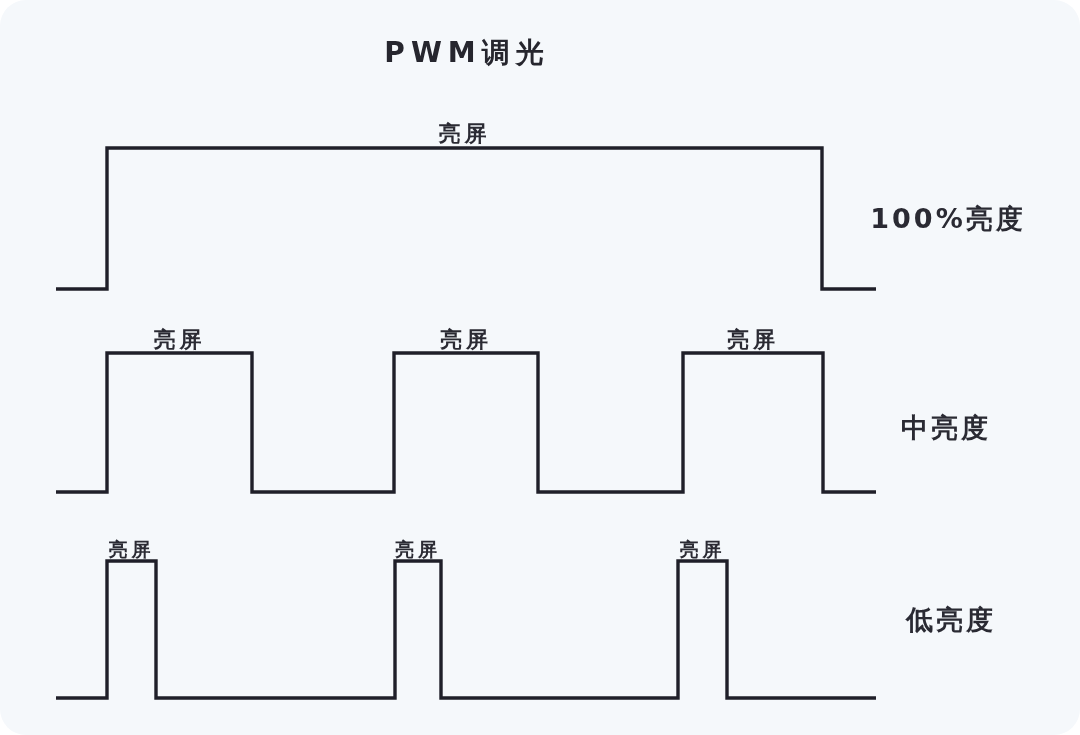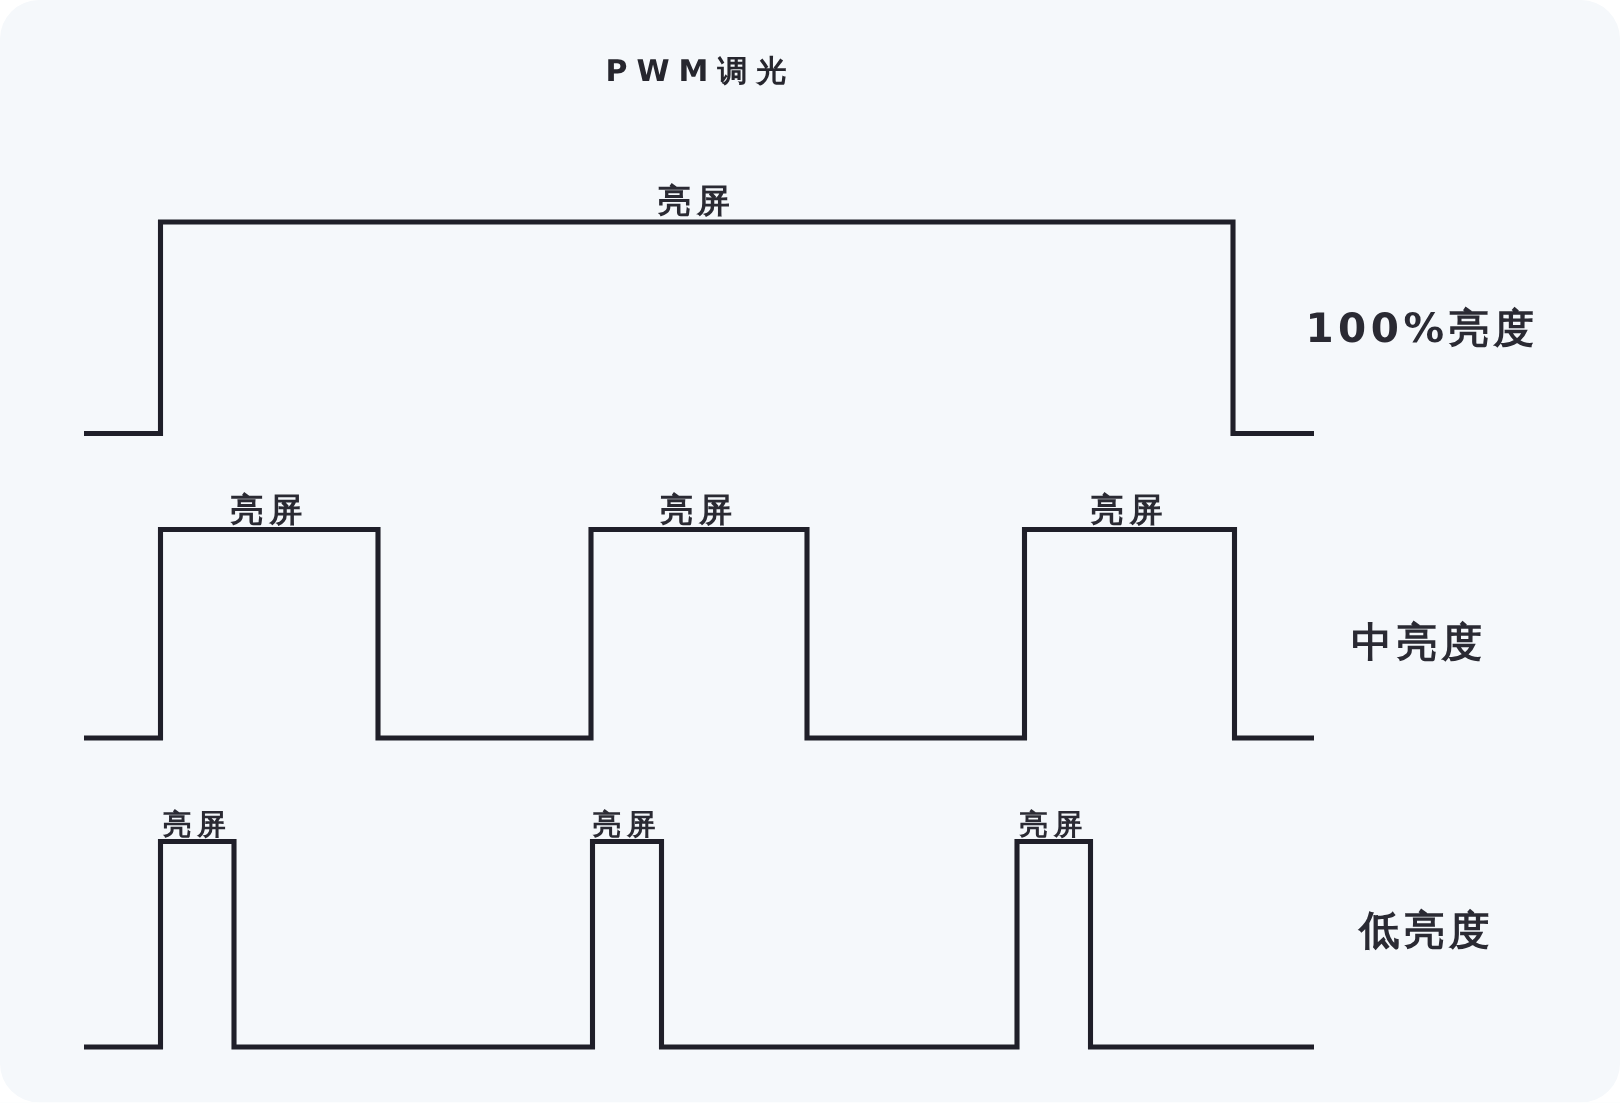--- a/index.html
+++ b/index.html
@@ -19,21 +19,21 @@
     position: absolute;
     left: 0; top: 0; right: 0; bottom: 0;
     background: #f5f8fb;
     border-radius: 26px;
   }
   .title {
     position: absolute;
     left: 467px;
     top: 34px;
     transform: translateX(-50%);
-    font-size: 20px;
+    font-size: 28px;
     font-weight: bold;
     letter-spacing: 6px;
     color: #26262e;
     white-space: nowrap;
   }
   svg.waves {
     position: absolute;
     left: 0; top: 0;
     width: 1080px;
     height: 735px;

